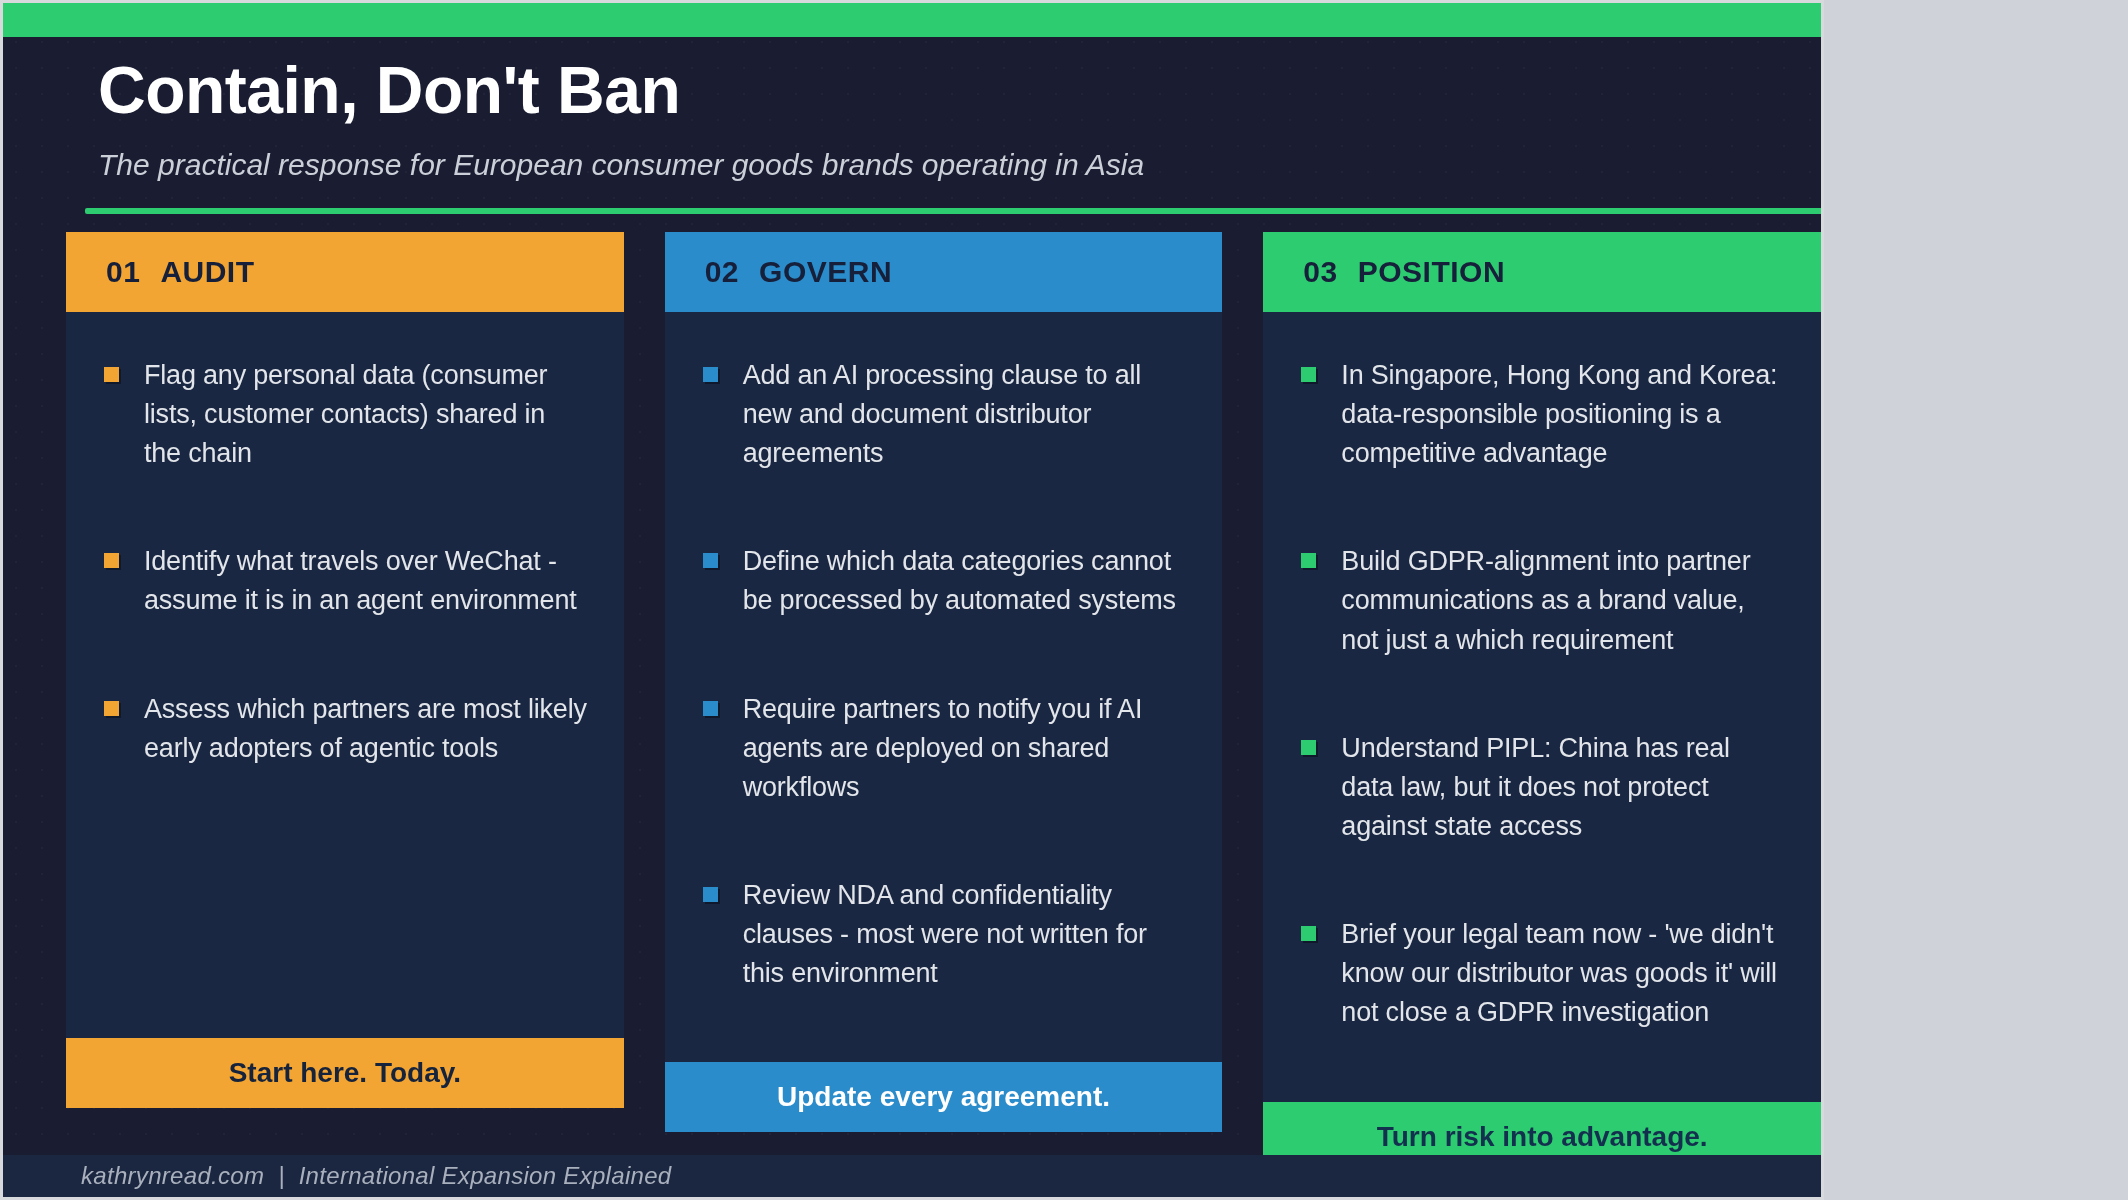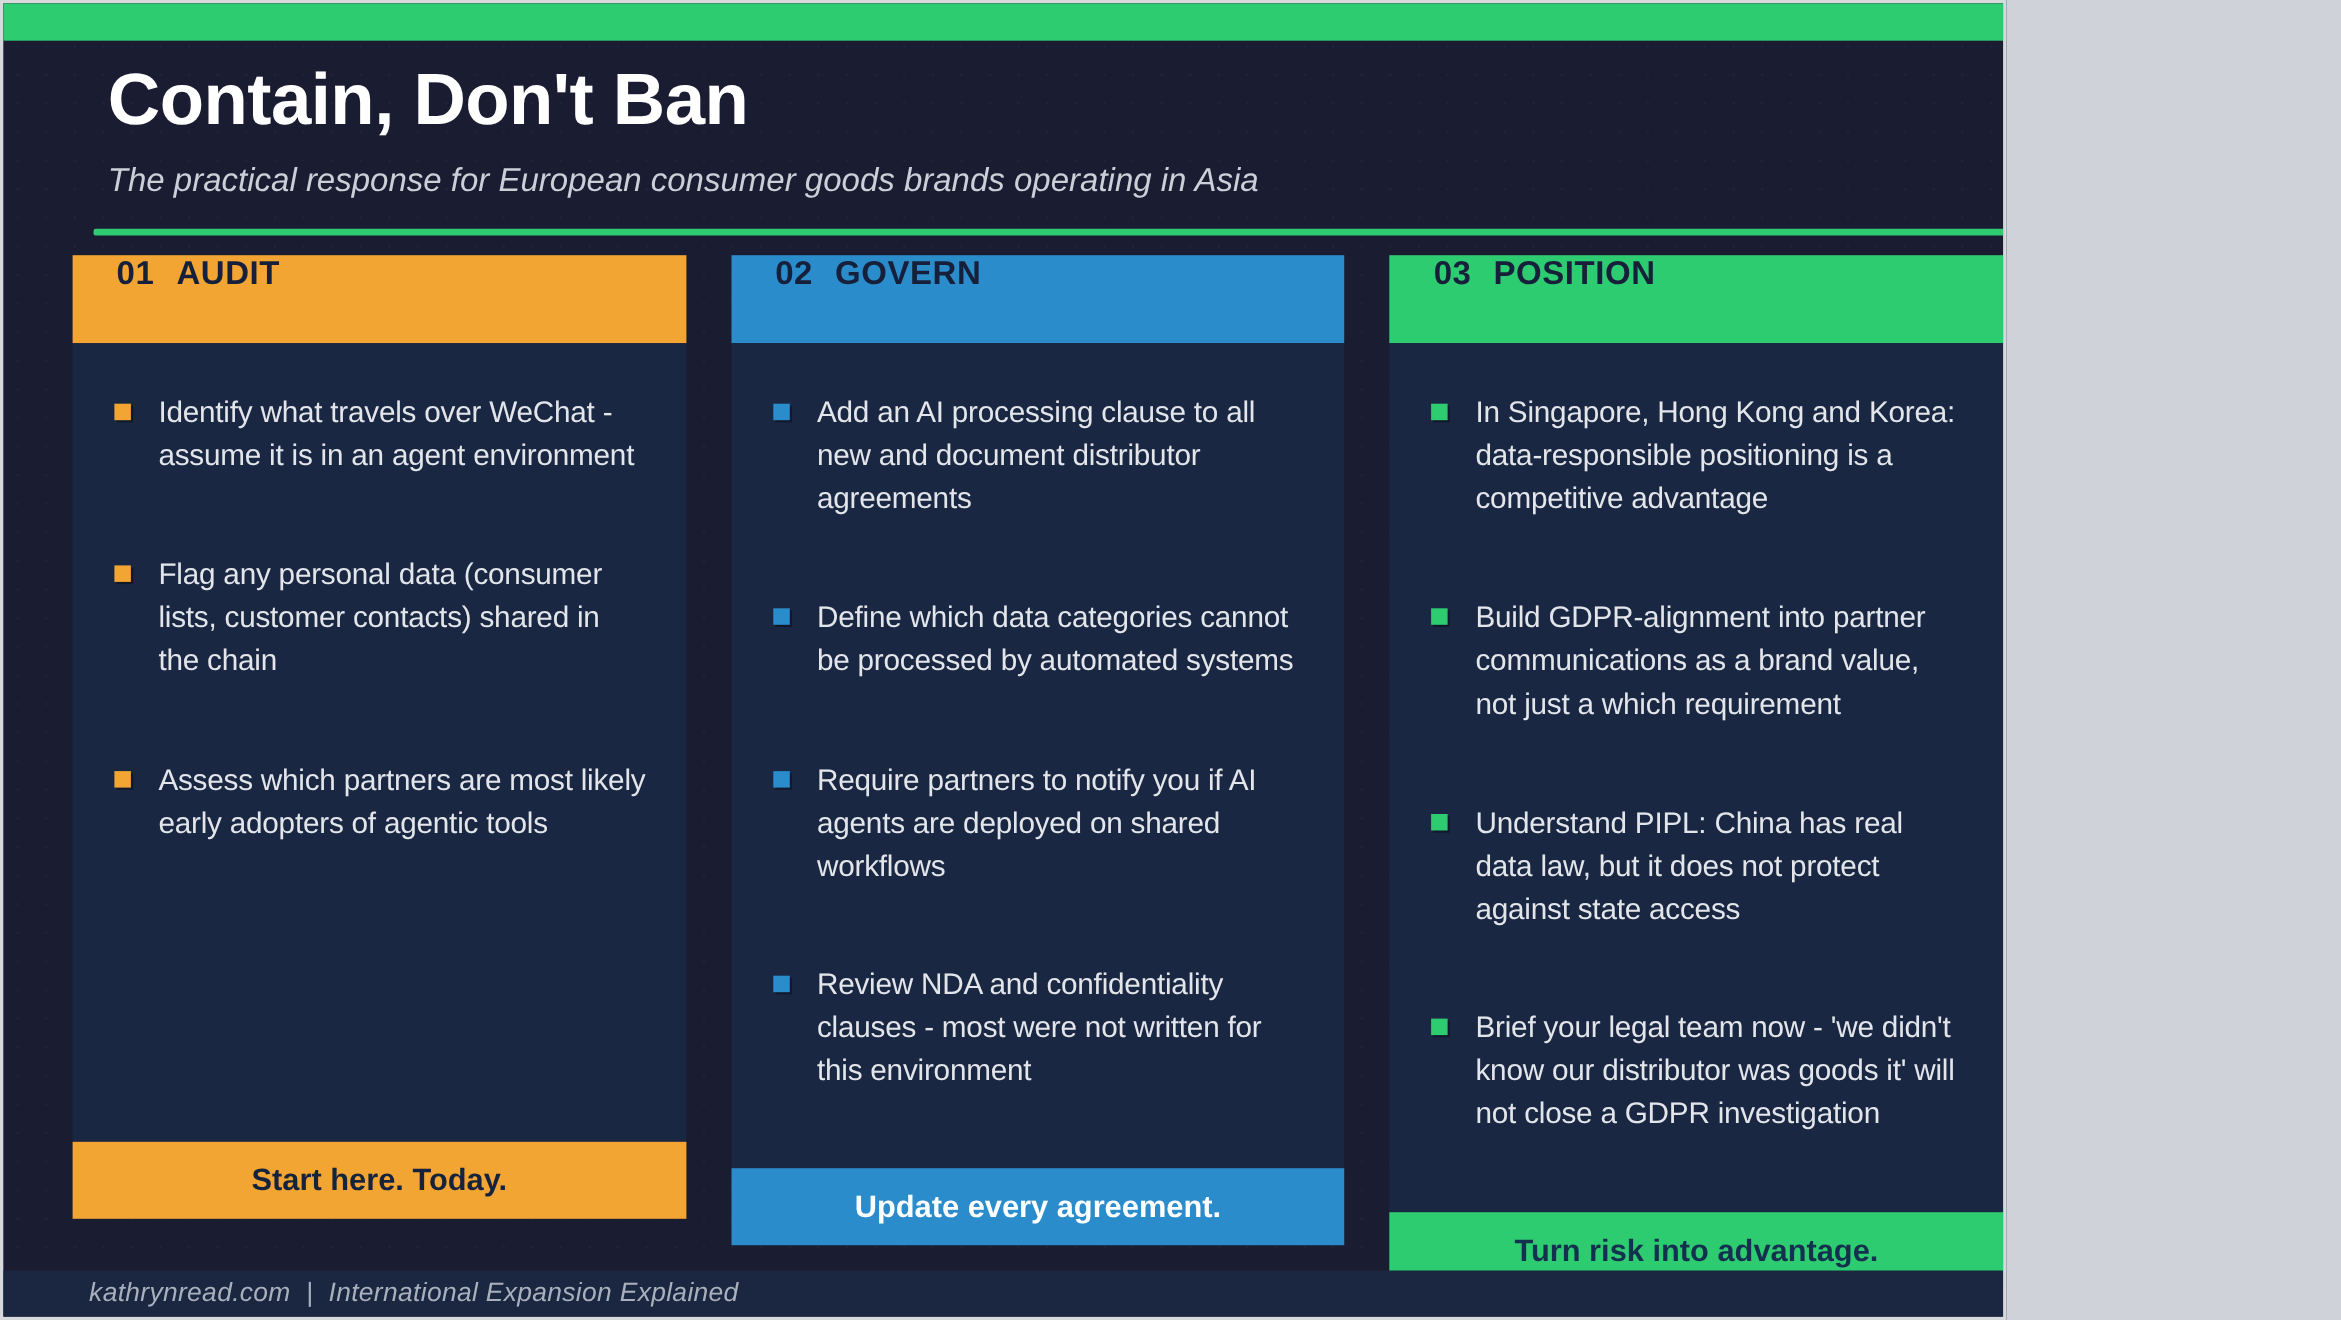--- a/index.html
+++ b/index.html
@@ -64,21 +64,21 @@
     width: 653px;
     height: 876px;
     display: flex;
     flex-direction: column;
   }
 
   .col-header {
     flex: none;
     height: 80px;
     display: flex;
-    align-items: flex-start;
+    align-items: center;
     padding-left: 40px;
     gap: 20px;
     font-size: 30px;
     font-weight: bold;
     color: #16203a;
     letter-spacing: 0.5px;
   }
 
   .col-body {
     flex: 1;
@@ -163,25 +163,25 @@
   <div class="columns">
 
     <div class="column col-audit">
       <div class="col-header">
         <span>01</span>
         <span>AUDIT</span>
       </div>
       <div class="col-body">
         <div class="bullet-item">
           <span class="bullet-marker"></span>
+          <span class="bullet-text">Flag any personal data (consumer lists, customer contacts) shared in the chain</span>
+        </div>
+        <div class="bullet-item">
+          <span class="bullet-marker"></span>
           <span class="bullet-text">Identify what travels over WeChat - assume it is in an agent environment</span>
-        </div>
-        <div class="bullet-item">
-          <span class="bullet-marker"></span>
-          <span class="bullet-text">Flag any personal data (consumer lists, customer contacts) shared in the chain</span>
         </div>
         <div class="bullet-item">
           <span class="bullet-marker"></span>
           <span class="bullet-text">Assess which partners are most likely early adopters of agentic tools</span>
         </div>
       </div>
       <div class="col-footer">Start here. Today.</div>
     </div>
 
     <div class="column col-govern">

